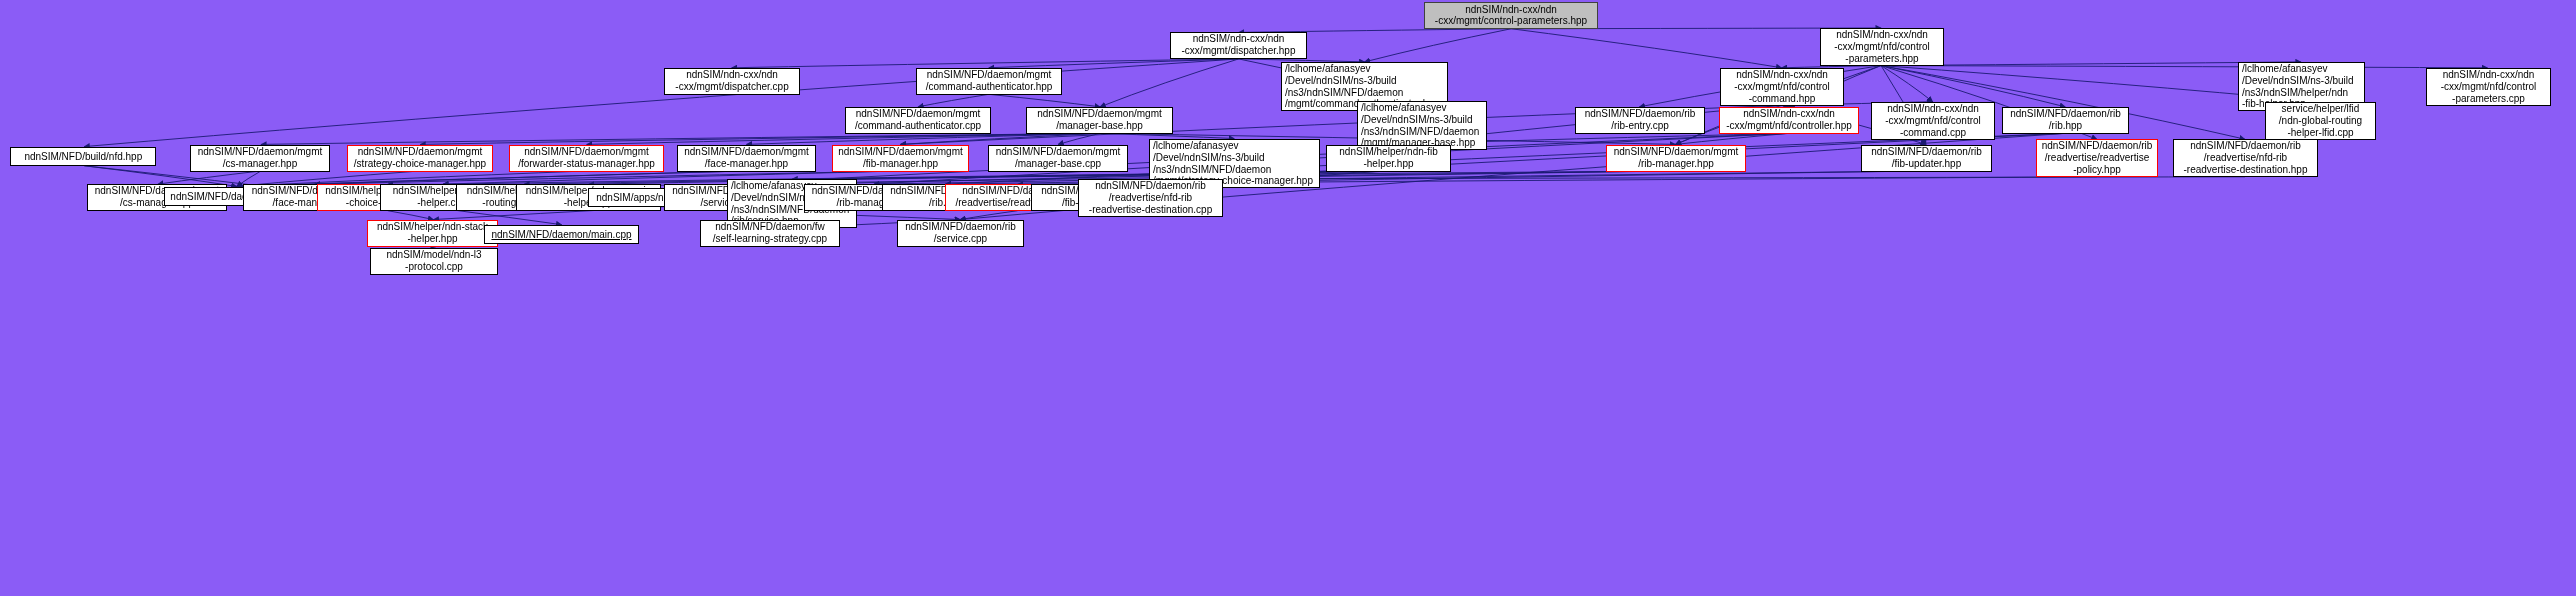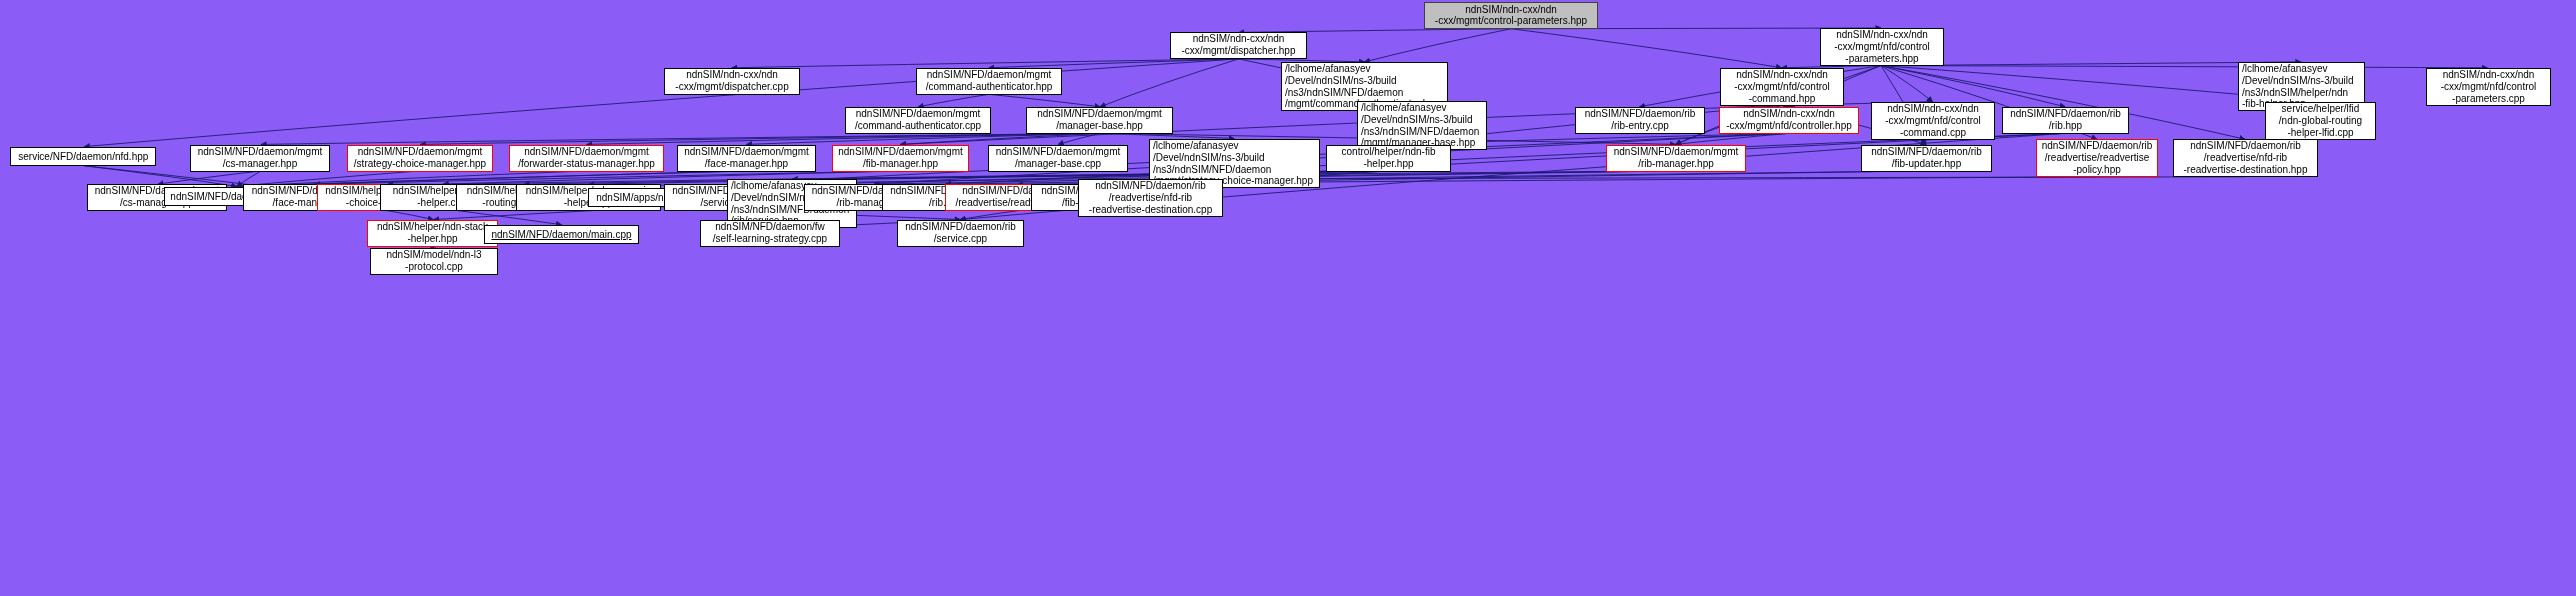--- a/index.html
+++ b/index.html
@@ -169,38 +169,38 @@
       <div class="node red" style="left: 1719px; top: 107px; width: 140px; height: 26.5px;"><span class="lbl">ndnSIM/ndn-cxx/ndn
 -cxx/mgmt/nfd/controller.hpp</span></div>
       <div class="node" style="left: 1871px; top: 102px; width: 124px; height: 38px;"><span class="lbl">ndnSIM/ndn-cxx/ndn
 -cxx/mgmt/nfd/control
 -command.cpp</span></div>
       <div class="node" style="left: 2002px; top: 107px; width: 127px; height: 26.5px;"><span class="lbl">ndnSIM/NFD/daemon/rib
 /rib.hpp</span></div>
       <div class="node" style="left: 2265px; top: 102px; width: 111px; height: 38px;"><span class="lbl">service/helper/lfid
 /ndn-global-routing
 -helper-lfid.cpp</span></div>
-      <div class="node" style="left: 10.3px; top: 147px; width: 146px; height: 19px;"><span class="lbl">service/NFD/daemon/nfd.hpp</span></div>
+      <div class="node" style="left: 10.3px; top: 147px; width: 146px; height: 19px;"><span class="lbl">ndnSIM/NFD/build/nfd.hpp</span></div>
       <div class="node" style="left: 190px; top: 145px; width: 140px; height: 26.5px;"><span class="lbl">ndnSIM/NFD/daemon/mgmt
 /cs-manager.hpp</span></div>
       <div class="node red" style="left: 347px; top: 145px; width: 146px; height: 26.5px;"><span class="lbl">ndnSIM/NFD/daemon/mgmt
 /strategy-choice-manager.hpp</span></div>
       <div class="node red" style="left: 509px; top: 145px; width: 155px; height: 26.5px;"><span class="lbl">ndnSIM/NFD/daemon/mgmt
 /forwarder-status-manager.hpp</span></div>
       <div class="node" style="left: 677px; top: 145px; width: 139px; height: 26.5px;"><span class="lbl">ndnSIM/NFD/daemon/mgmt
 /face-manager.hpp</span></div>
       <div class="node red" style="left: 832px; top: 145px; width: 137px; height: 26.5px;"><span class="lbl">ndnSIM/NFD/daemon/mgmt
 /fib-manager.hpp</span></div>
       <div class="node" style="left: 988px; top: 145px; width: 140px; height: 26.5px;"><span class="lbl">ndnSIM/NFD/daemon/mgmt
 /manager-base.cpp</span></div>
       <div class="node lefttext" style="left: 1149px; top: 139px; width: 171px; height: 49px;"><span class="lbl">/lclhome/afanasyev
 /Devel/ndnSIM/ns-3/build
 /ns3/ndnSIM/NFD/daemon
 /mgmt/strategy-choice-manager.hpp</span></div>
-      <div class="node" style="left: 1326px; top: 145px; width: 125px; height: 26.5px;"><span class="lbl">control/helper/ndn-fib
+      <div class="node" style="left: 1326px; top: 145px; width: 125px; height: 26.5px;"><span class="lbl">ndnSIM/helper/ndn-fib
 -helper.hpp</span></div>
       <div class="node red" style="left: 1606px; top: 145px; width: 140px; height: 26.5px;"><span class="lbl">ndnSIM/NFD/daemon/mgmt
 /rib-manager.hpp</span></div>
       <div class="node" style="left: 1861px; top: 145px; width: 131px; height: 26.5px;"><span class="lbl">ndnSIM/NFD/daemon/rib
 /fib-updater.hpp</span></div>
       <div class="node red" style="left: 2036px; top: 139px; width: 122px; height: 38px;"><span class="lbl">ndnSIM/NFD/daemon/rib
 /readvertise/readvertise
 -policy.hpp</span></div>
       <div class="node" style="left: 2173px; top: 139px; width: 145px; height: 38px;"><span class="lbl">ndnSIM/NFD/daemon/rib
 /readvertise/nfd-rib

